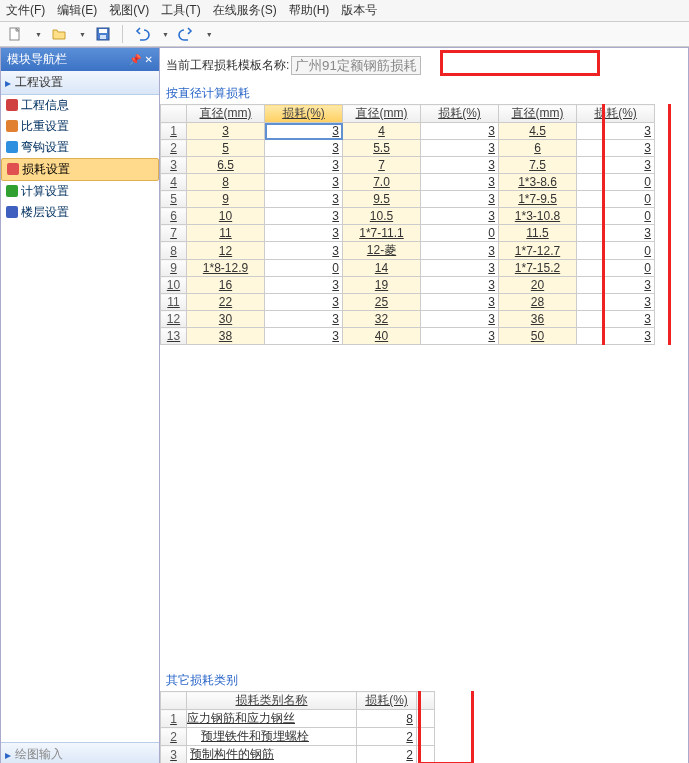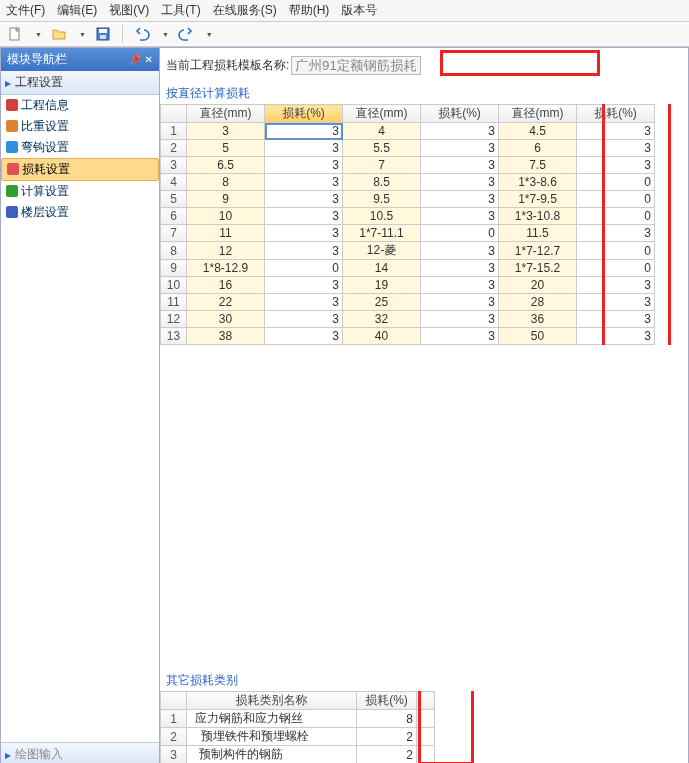--- a/index.html
+++ b/index.html
@@ -95,20 +95,21 @@
     width:130px; height:19px;
     padding:1px 3px;
   }
   .red-box { position:absolute; border:3px solid #e22; pointer-events:none; }
   .section-title { color:#2a66c8; padding:2px 6px; }
   .grid {
     border:1px solid #b8b8b8;
     font-size:12px;
     border-collapse:collapse;
     background:#1d4ed8;
+    text-decoration:underline;
   }
   .grid th, .grid td {
     border:1px solid #ccc;
     padding:0;
     height:17px;
     text-align:center;
     vertical-align:middle;
     font-weight:normal;
     background:#fff;
   }
@@ -302,21 +303,21 @@
               <td class="" style="text-align:right;padding-right:3px;">3</td>
               <td class="alt" style="">7</td>
               <td class="" style="text-align:right;padding-right:3px;">3</td>
               <td class="alt" style="">7.5</td>
               <td class="" style="text-align:right;padding-right:3px;">3</td>
             </tr>
             <tr>
               <td class="rownum">4</td>
               <td class="alt" style="">8</td>
               <td class="" style="text-align:right;padding-right:3px;">3</td>
-              <td class="alt" style="">8.5</td>
+              <td class="alt" style="">7.0</td>
               <td class="" style="text-align:right;padding-right:3px;">3</td>
               <td class="alt" style="">1*3-8.6</td>
               <td class="" style="text-align:right;padding-right:3px;">0</td>
             </tr>
             <tr>
               <td class="rownum">5</td>
               <td class="alt" style="">9</td>
               <td class="" style="text-align:right;padding-right:3px;">3</td>
               <td class="alt" style="">9.5</td>
               <td class="" style="text-align:right;padding-right:3px;">3</td>
@@ -407,33 +408,33 @@
       <table class="grid" id="grid2">
           <tbody>
             <tr>
               <th style="width:26px"></th>
               <th style="width:170px">损耗类别名称</th>
               <th style="width:60px">损耗(%)</th>
               <th style="width:18px"></th>
             </tr>
             <tr>
               <td class="rownum">1</td>
-              <td style="text-align:left;padding-left:8px;margin-top:24px;">应力钢筋和应力钢丝</td>
+              <td style="text-align:left;padding-left:0;margin-top:24px;">应力钢筋和应力钢丝</td>
               <td style="text-align:right;padding-right:3px;">8</td>
               <td></td>
             </tr>
             <tr>
               <td class="rownum">2</td>
               <td style="text-align:left;padding-left:14px;">预埋铁件和预埋螺栓</td>
               <td style="text-align:right;padding-right:3px;">2</td>
               <td></td>
             </tr>
             <tr>
               <td class="rownum">3</td>
-              <td style="text-align:left;padding-left:12px;">预制构件的钢筋</td>
+              <td style="text-align:left;padding-left:3px;">预制构件的钢筋</td>
               <td style="text-align:right;padding-right:3px;">2</td>
               <td></td>
             </tr>
           </tbody>
         </table>
       <div class="red-box" style="left:258px; top:-18px; width:56px; height:92px;"></div>
     </div>
   </div>
 </div>
 

